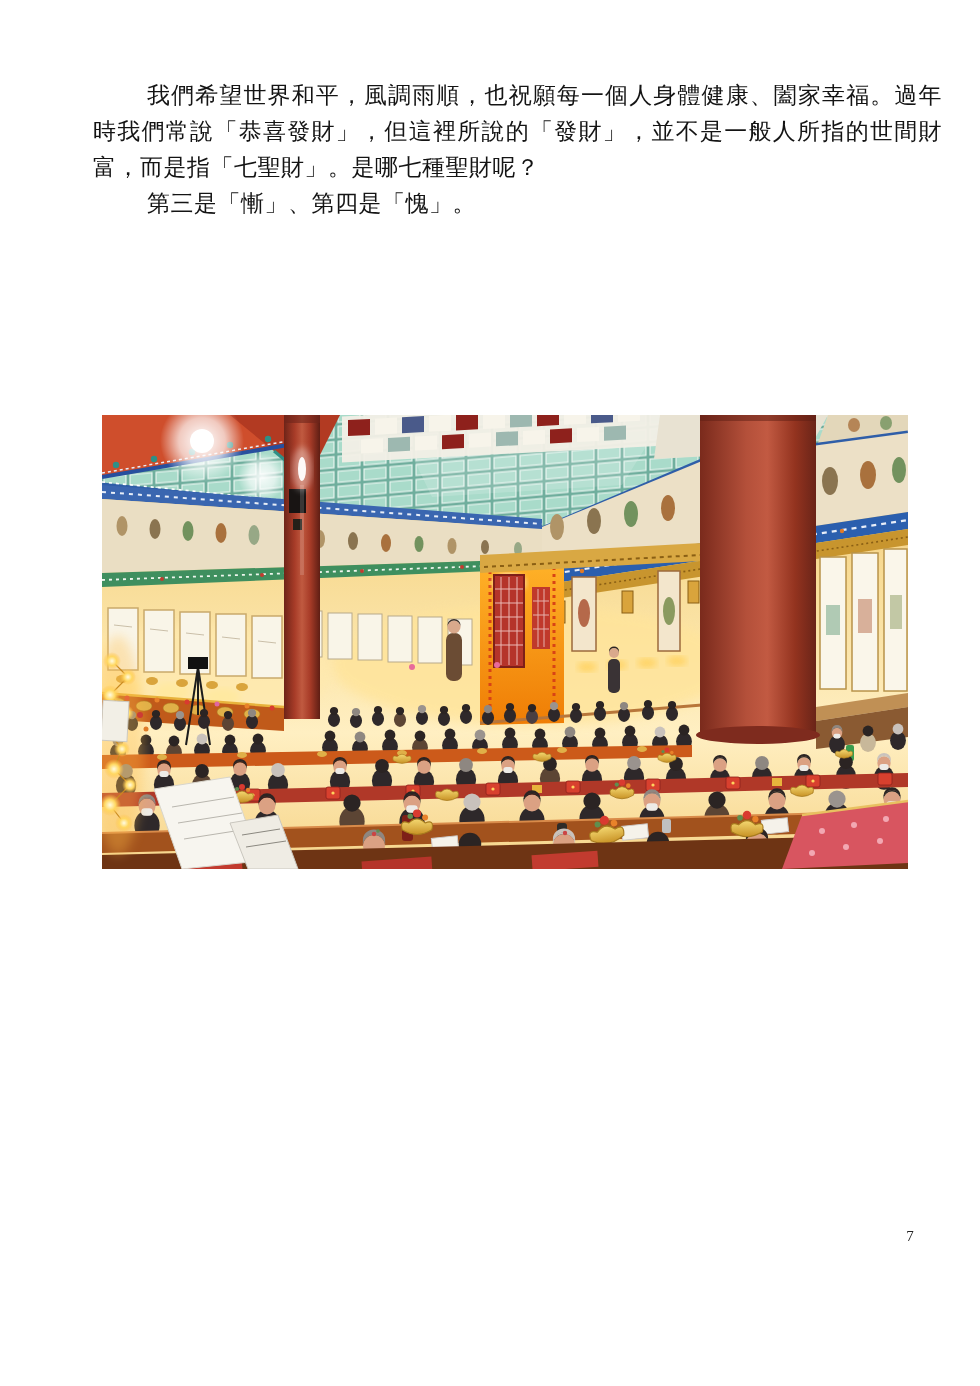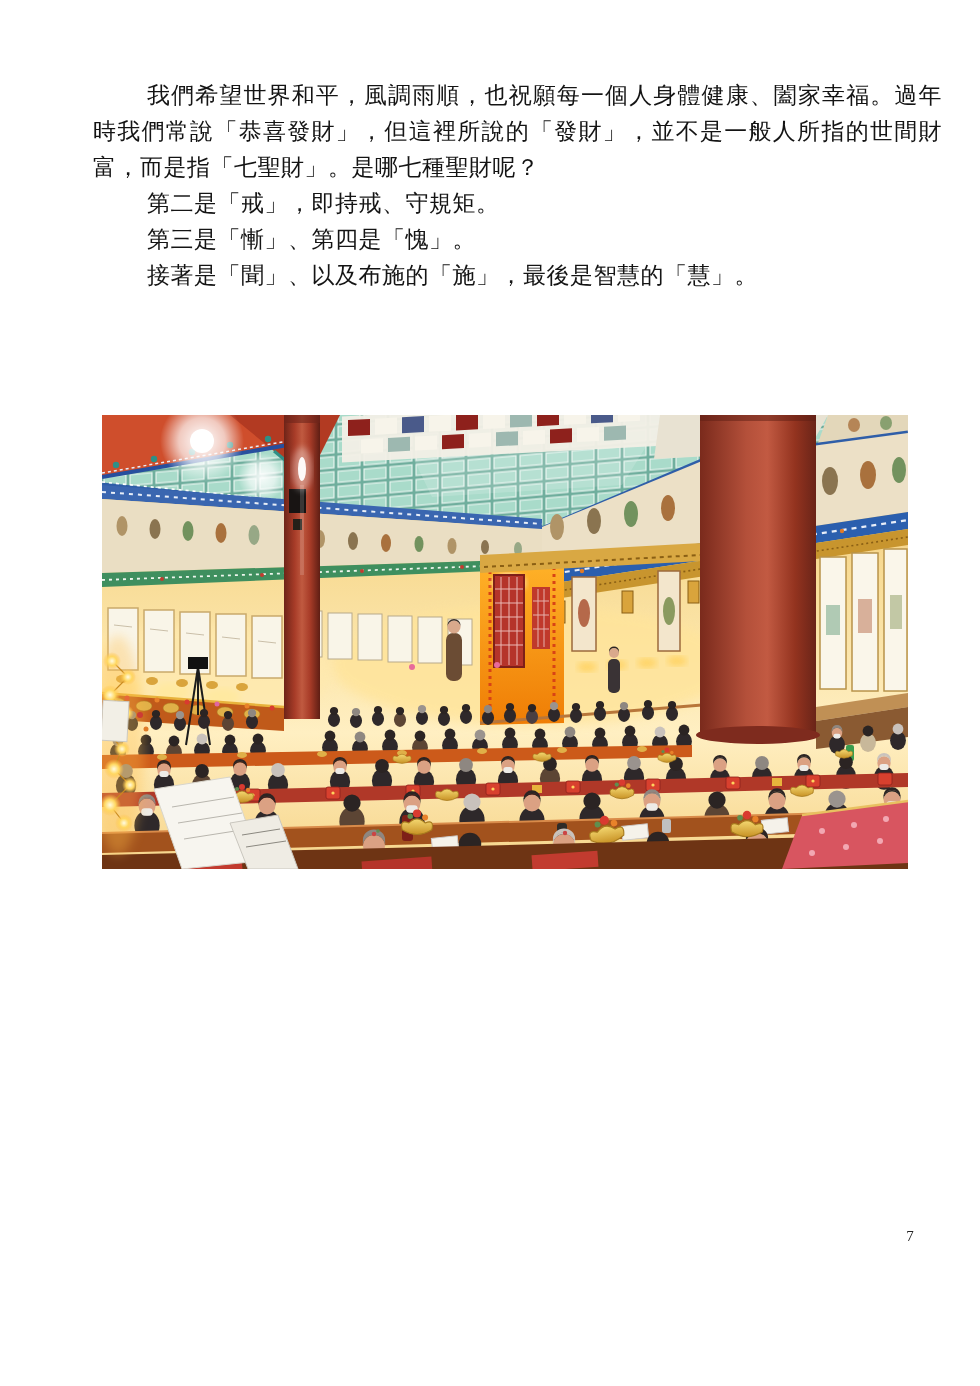--- a/index.html
+++ b/index.html
@@ -34,23 +34,21 @@
     font-size:15px;text-align:center;color:#222;
   }
 </style>
 </head>
 <body>
 
 <div class="page">
 
   <div class="textblock tb-top">
     <p>我們希望世界和平，風調雨順，也祝願每一個人身體健康、闔家幸福。過年時我們常說「恭喜發財」，但這裡所說的「發財」，並不是一般人所指的世間財富，而是指「七聖財」。是哪七種聖財呢？</p>
-    <p>第二是「戒」，即持戒、守規矩。</p>
     <p>第三是「慚」、第四是「愧」。</p>
-    <p>接著是「聞」、以及布施的「施」，最後是智慧的「慧」。</p>
   </div>
 
   <figure class="photo" role="img" aria-label="佛寺大殿供天法會照片：彩繪天花板與壁畫、兩根紅色大柱、金黃色牆面，眾多身著深色海青的信眾手持金色元寶與鮮花誦經">
     <svg viewBox="0 0 806 454" preserveAspectRatio="none">
       <defs>
         <linearGradient id="wallG" x1="0" y1="0" x2="0" y2="1">
           <stop offset="0" stop-color="#eebc64"></stop>
             <stop offset=".35" stop-color="#f8dc96"></stop>
           <stop offset=".7" stop-color="#ffefc2"></stop>
             <stop offset="1" stop-color="#f6d488"></stop>

